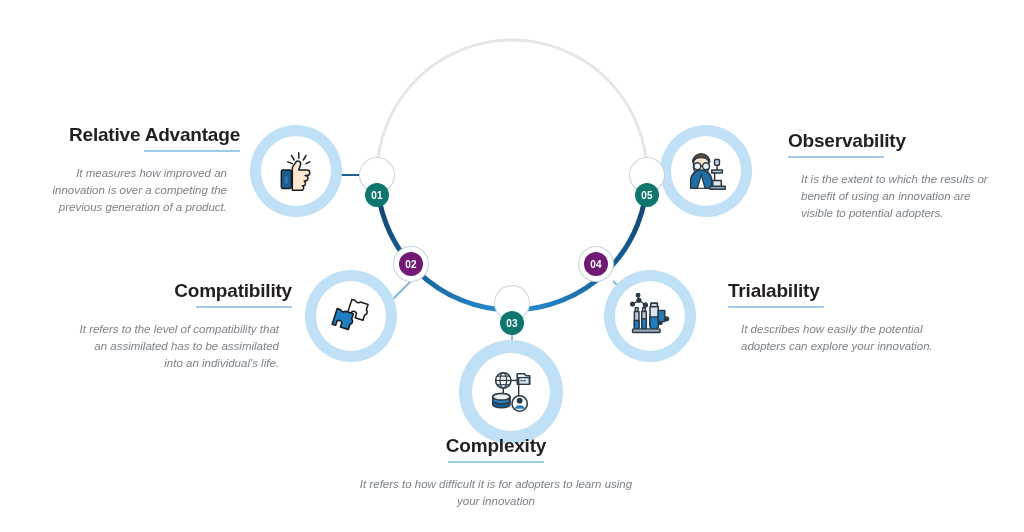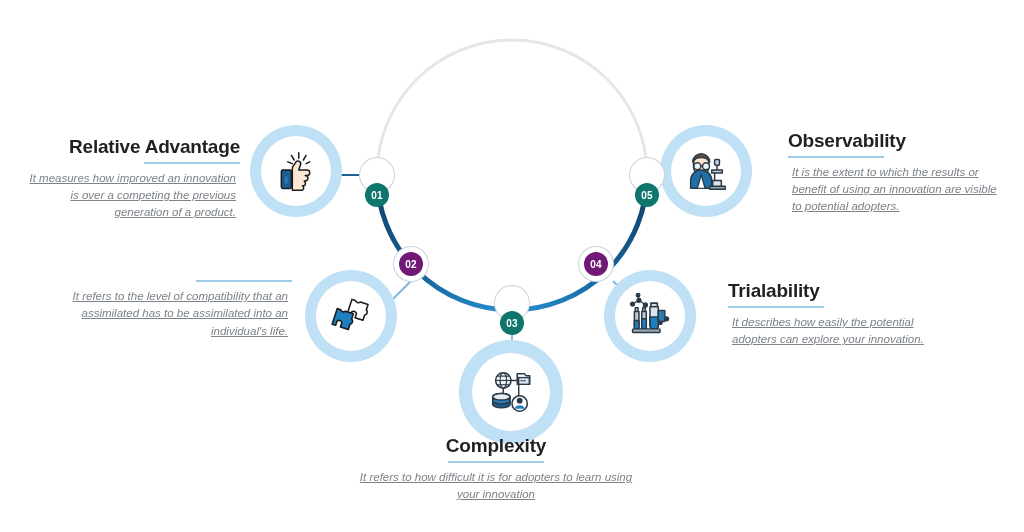--- a/index.html
+++ b/index.html
@@ -58,27 +58,26 @@
     font-weight:bold;
     color:#231f20;
     letter-spacing:-.2px;
     line-height:1.15;
   }
   .ul{
     height:2px;background:#9ecbe8;border:0;margin:0 0 6px 0;
     width:96px;
   }
   .block p{
-    margin:4px;
+    margin:13px;
     font-size:11.5px;
     line-height:1.5;
     color:#7b8288;
     font-style:italic;
     font-family:"Liberation Sans", sans-serif;
-    text-decoration:underline;
   }
   .al-left{text-align:left;}
   .al-right{text-align:right;}
   .al-center{text-align:center;}
   .al-right .ul{margin-left:auto;}
   .al-center .ul{margin-left:auto;margin-right:auto;}
 </style>
 </head>
 <body>
 
@@ -260,27 +259,28 @@
   </div>
 
   <div class="badge mid" style="left:579px;top:247px;">
     <div class="core">04</div>
   </div>
 
   <div class="badge dark" style="left:630px;top:158px;">
     <div class="core">05</div>
   </div>
 
-  <div class="block al-right" style="left:18px;top:136px;width:222px;">
+  <div class="block al-right" style="left:18px;top:124px;width:222px;">
     <h3>Relative Advantage</h3>
     <hr class="ul">
     <p>It measures how improved an innovation is over a competing the previous generation of a product.</p>
   </div>
 
   <div class="block al-right" style="left:60px;top:280px;width:232px;">
+    <h3>Compatibility</h3>
     <hr class="ul">
     <p>It refers to the level of compatibility that an assimilated has to be assimilated into an individual's life.</p>
   </div>
 
   <div class="block al-center" style="left:346px;top:435px;width:300px;">
     <h3>Complexity</h3>
     <hr class="ul">
     <p>It refers to how difficult it is for adopters to learn using your innovation</p>
   </div>
 

